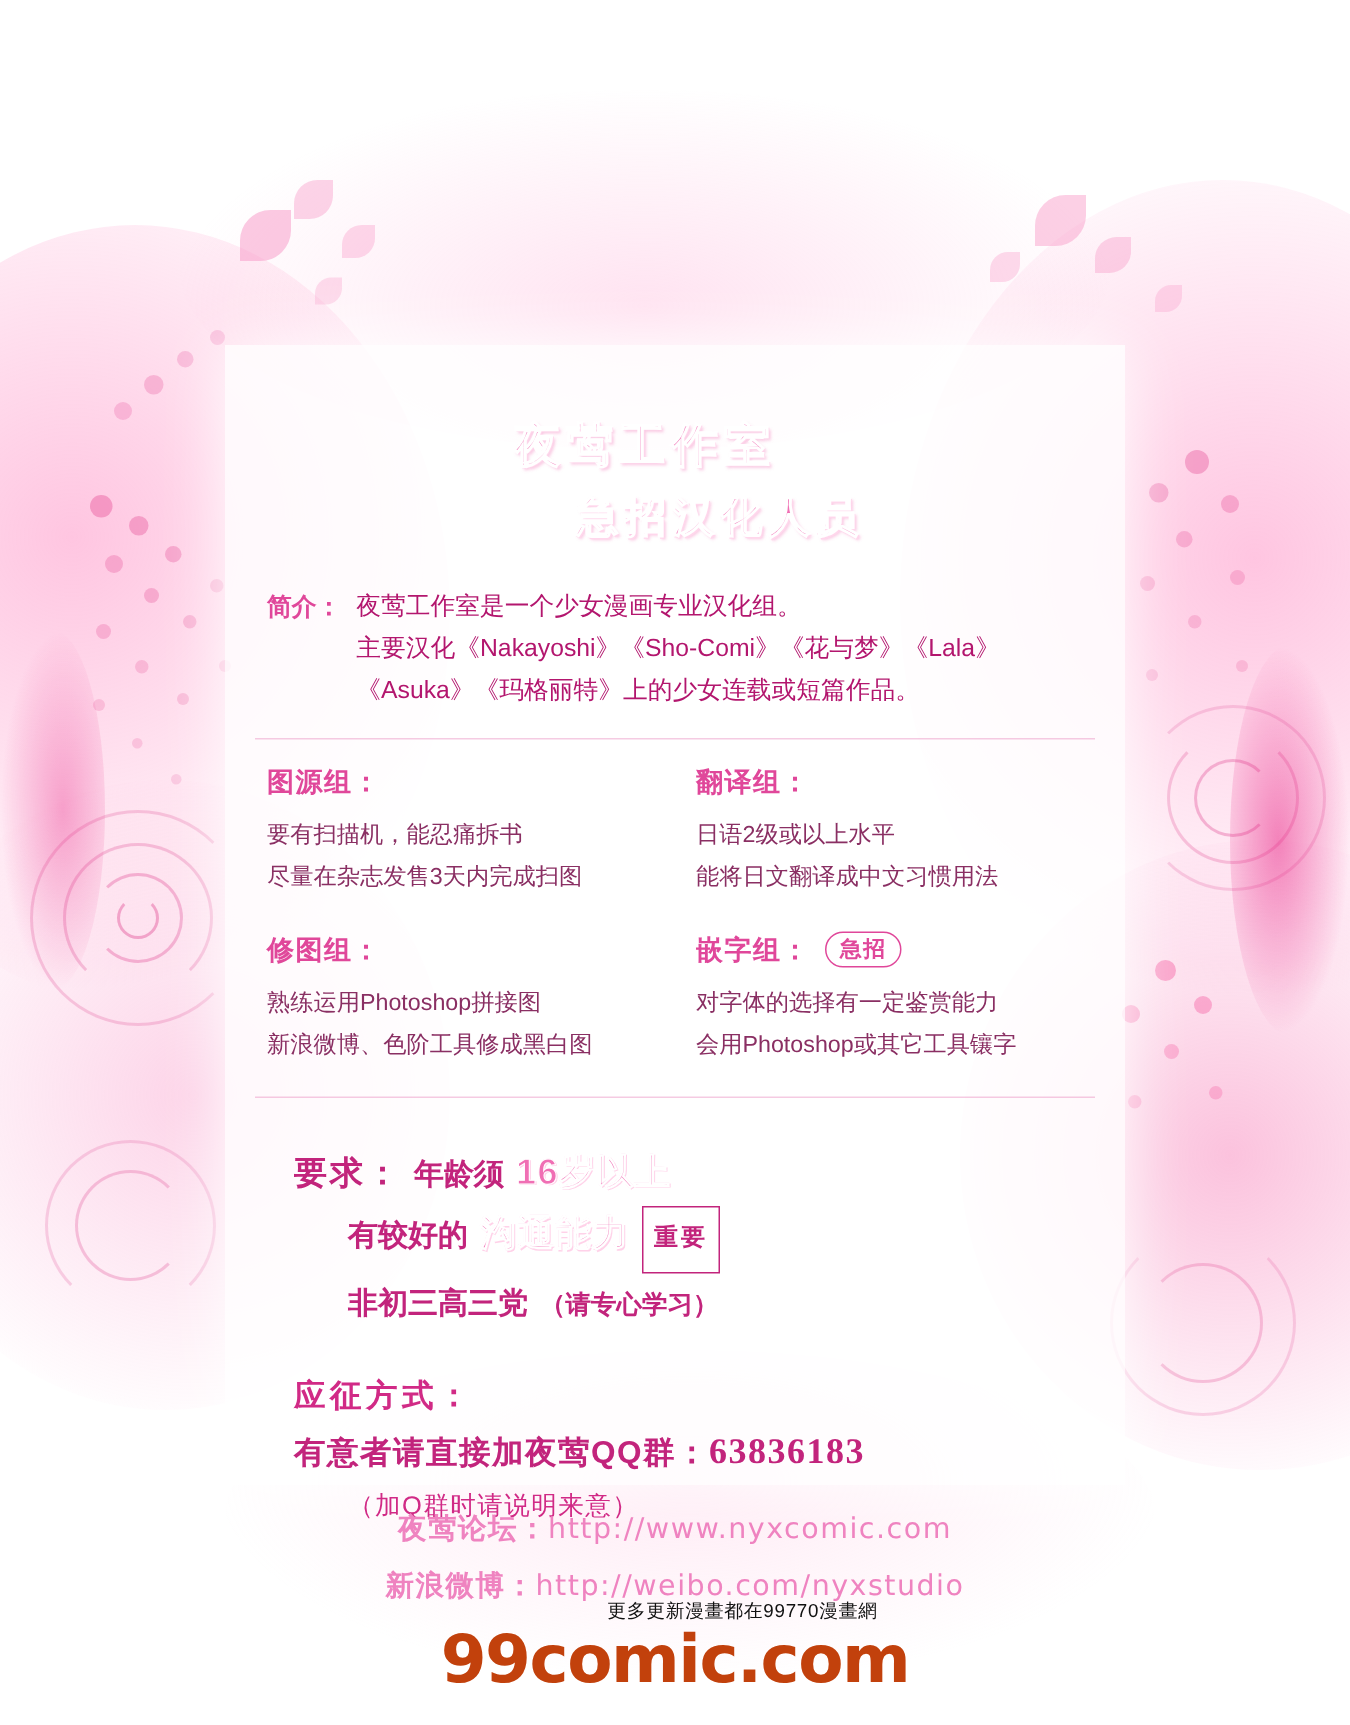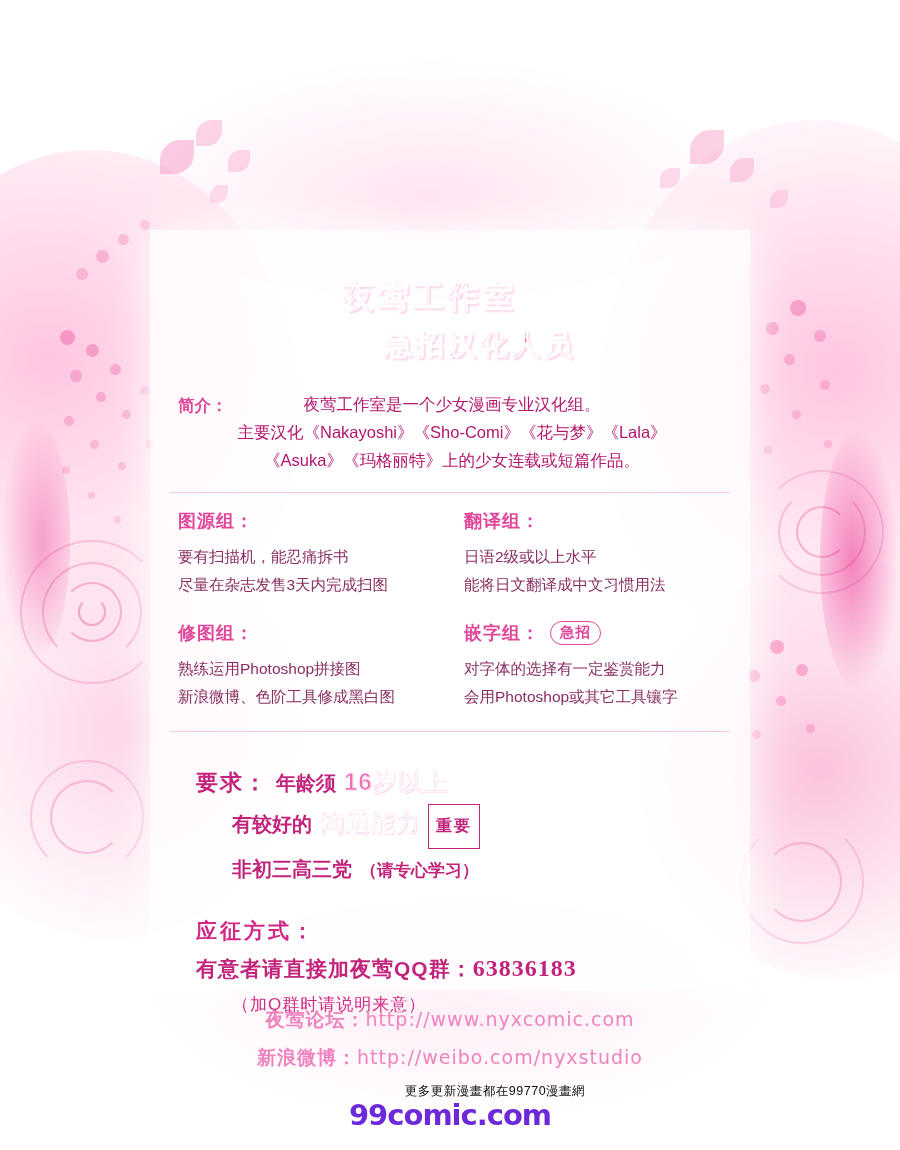--- a/index.html
+++ b/index.html
@@ -97,21 +97,21 @@
   .intro-label {
     color: #e0479a;
     font-weight: bold;
     white-space: nowrap;
     padding-top: 1px;
   }
   .intro-lines {
     margin-left: 10px;
     color: #b3166e;
   }
-  .intro-lines div { white-space: nowrap; text-align: center; }
+  .intro-lines div { white-space: nowrap; }
 
   .divider {
     margin: 18px 20px 0 20px;
     height: 1px;
     background: rgba(233,140,190,0.45);
   }
 
   .grid {
     margin-top: 16px;
     display: flex;
@@ -240,23 +240,23 @@
     text-align: center;
   }
   .wm-small {
     font-size: 12.5px;
     color: #111;
     letter-spacing: 0.5px;
     margin-left: 90px;
     margin-bottom: -2px;
   }
   .wm-big {
-    font-size: 29px;
-    font-weight: bold;
-    color: #6d28d9;
+    font-size: 44px;
+    font-weight: bold;
+    color: #c2410c;
     letter-spacing: -1px;
     font-family: "DejaVu Sans", sans-serif;
   }
 </style>
 </head>
 <body>
 
 <div class="bg">
 
   <div class="blob" style="left:-120px;top:150px;width:420px;height:520px;background:radial-gradient(circle at 40% 40%, rgba(255,150,200,0.55), rgba(255,200,225,0.12) 70%, rgba(255,255,255,0) 75%);"></div>

